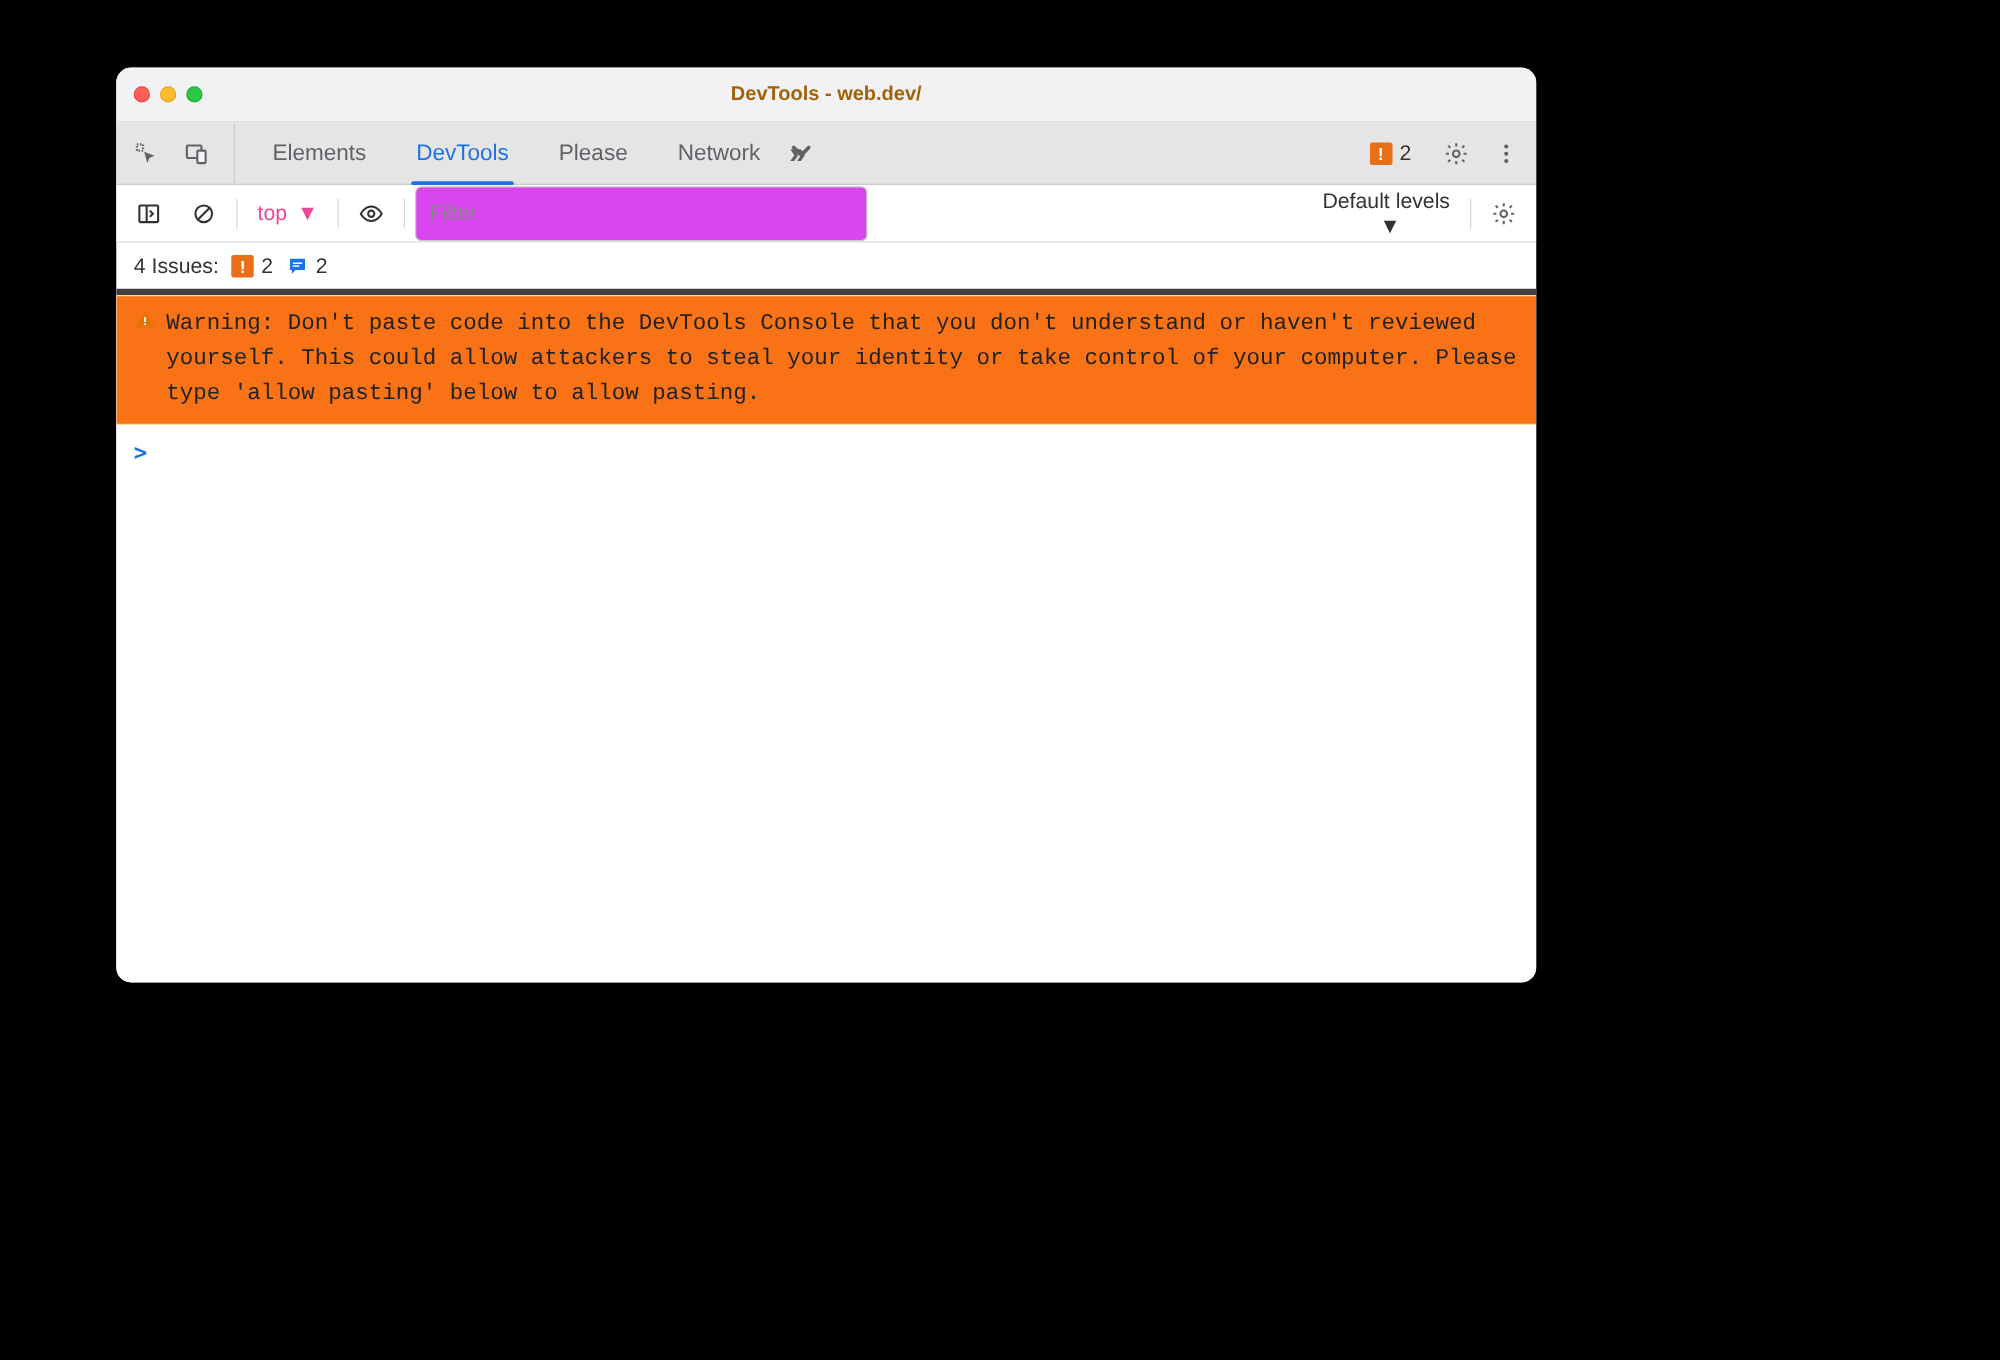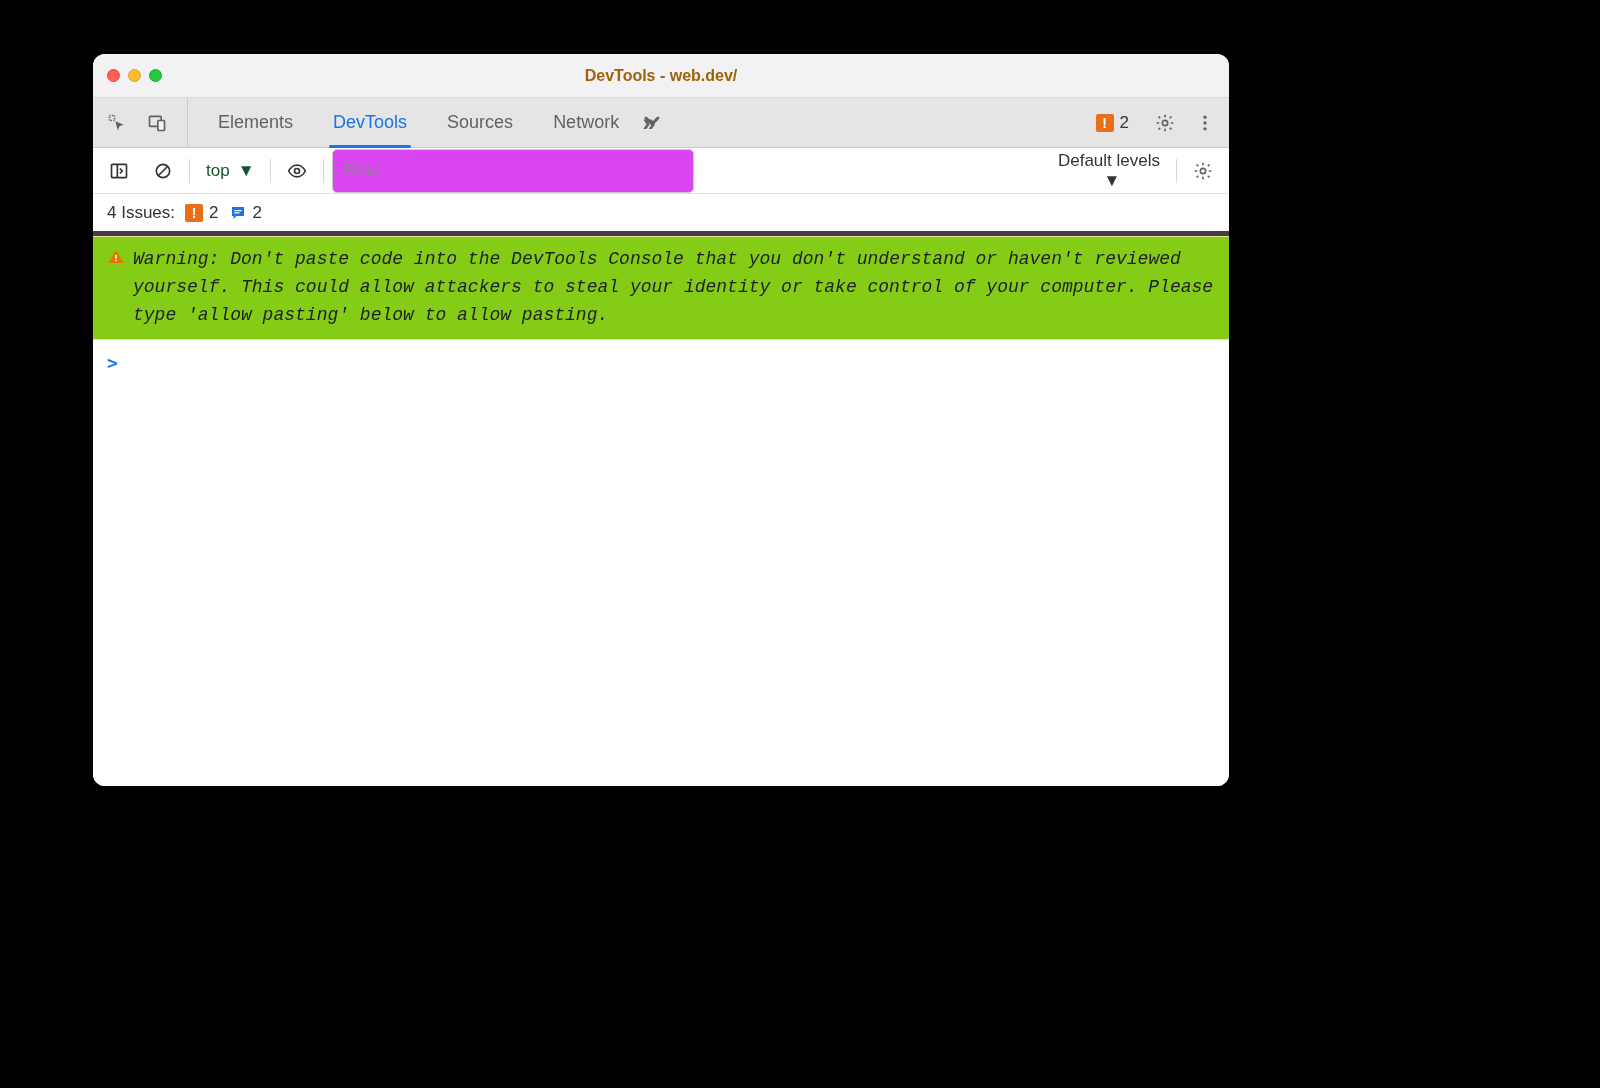--- a/index.html
+++ b/index.html
@@ -77,51 +77,50 @@
     border-bottom: 1px solid #e0e0e0;
     display: flex; align-items:center;
     padding: 0 8px;
     gap: 8px;
     flex: none;
     background: #fff;
   }
   .sep { width:1px; height: 24px; background:#d8d8d8; }
   .ctx {
     display:flex; align-items:center; gap:8px;
-    font-size: 17px; color:#14532d; padding: 0 8px; cursor:pointer;
+    font-size: 17px; color:#ec4899; padding: 0 8px; cursor:pointer;
   }
   .filter {
     flex: 1; max-width: 460px;
     height: 44px;
     border: 1px solid #cacaca; border-radius: 5px;
     padding: 0 10px; font-size: 17px; color:#333;
     background:#d946ef;
   }
   .filter::placeholder { color:#888; }
   .levels { display:flex; align-items:center; font-size:17px; color:#333; cursor:pointer; padding:0 8px;flex-direction:column;}
   .issuesrow {
     height: 42px;
     border-bottom: 5px solid #404040;
     display:flex; align-items:center;
     padding: 0 14px;
     font-size: 17px; color:#333;
     gap: 10px;
     flex: none;
   }
   .warning-card {
-    background: #84cc16;
+    background: #f97316;
     border-top: 1px solid #f0e0a0;
     border-bottom: 1px solid #f0e0a0;
     padding: 8px 14px 10px 14px;
     display: flex;
     gap: 8px;
     font-family: Menlo, Consolas, "Courier New", monospace;
     font-size: 18px; line-height: 28px;
     color: #222;
-    font-style: italic;
   }
   .warning-card .wtxt { white-space: pre-wrap; }
   .prompt {
     padding: 12px 14px;
     font-family: Menlo, Consolas, monospace;
     font-size: 18px; color:#1a73e8;
   }
   .main { flex:1; overflow:auto; background:#fff; }
   .badge-warn {
     width:18px; height:18px; background:#e86f16; color:#fff; border-radius:2px;
@@ -159,21 +158,21 @@
         <svg viewBox="0 0 24 24" fill="none" stroke="#5f6368" stroke-width="2">
           <rect x="3" y="4" width="14" height="12" rx="1"></rect>
           <rect x="13" y="9" width="8" height="12" rx="1" fill="#f1f3f4"></rect>
         </svg>
       </div>
     </div>
 
     <div class="tabs">
       <div class="tab">Elements</div>
       <div class="tab active">DevTools</div>
-      <div class="tab">Sources</div>
+      <div class="tab">Please</div>
       <div class="tab">Network</div>
       <div class="more-tabs">
         <svg class="gear" viewBox="0 0 24 24" fill="none" stroke="#5f6368" stroke-width="3" stroke-linecap="round">
             <path d="M6 7 L12 13 L18 7"></path>
             <path d="M6 13 L12 19 L18 13" opacity="0"></path>
           </svg>
         <span style="position:relative; left:-22px; font-weight:700;">»</span>
       </div>
     </div>
 

